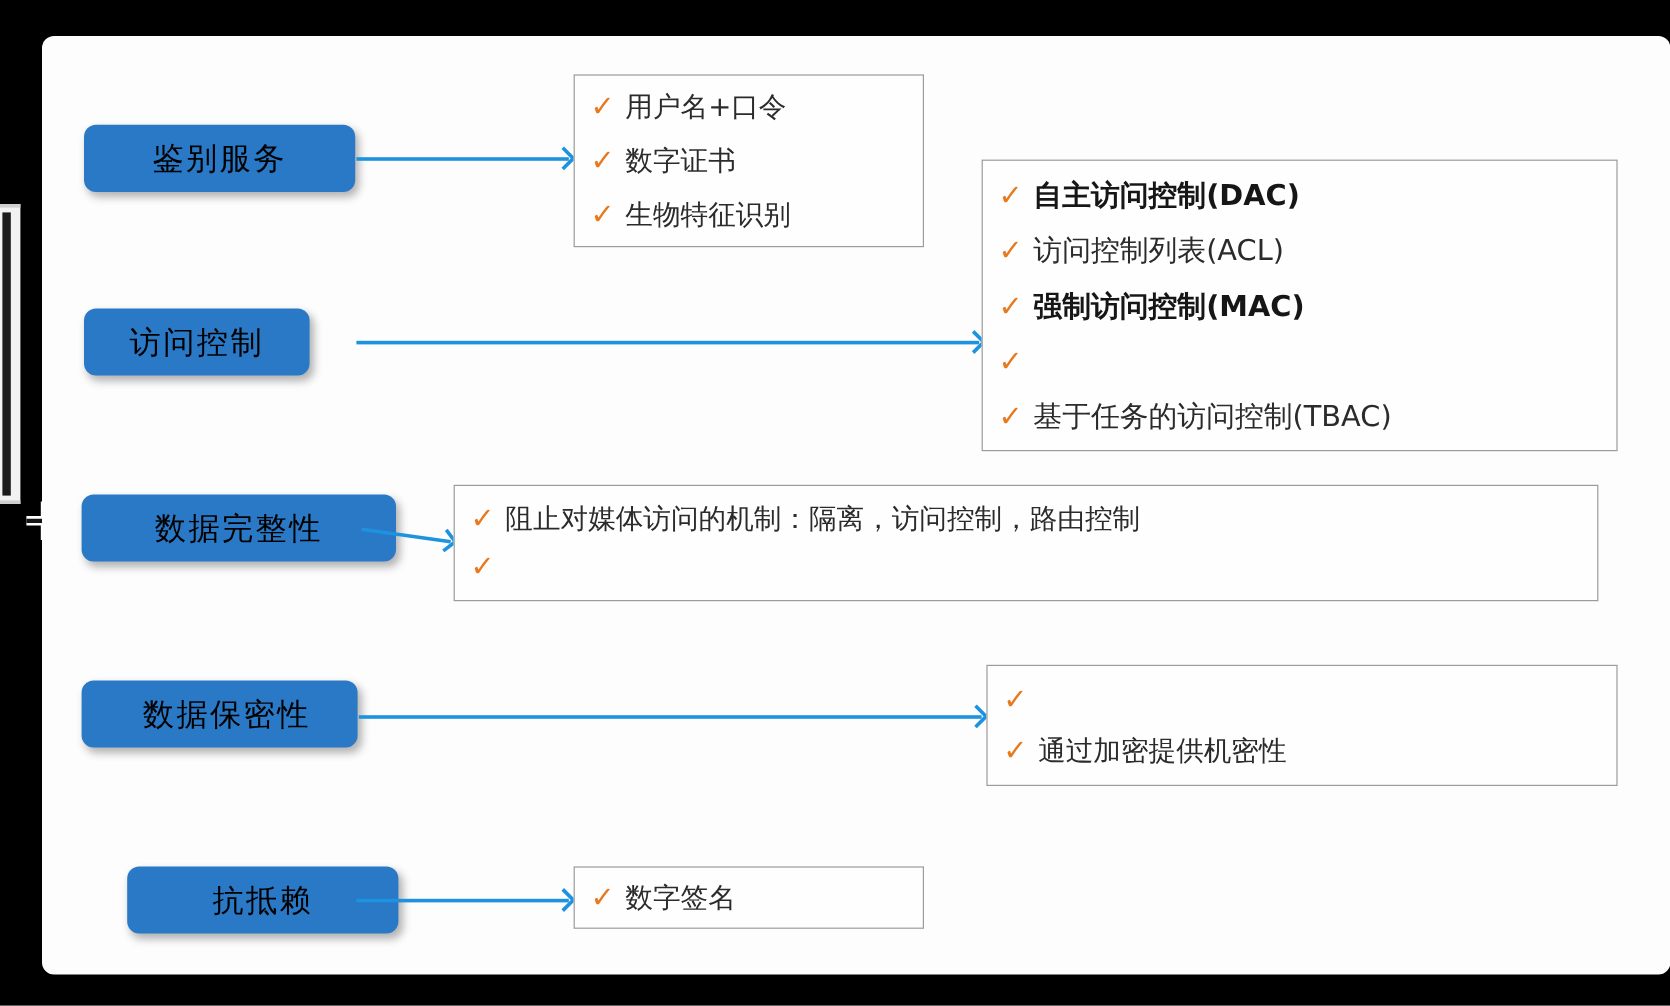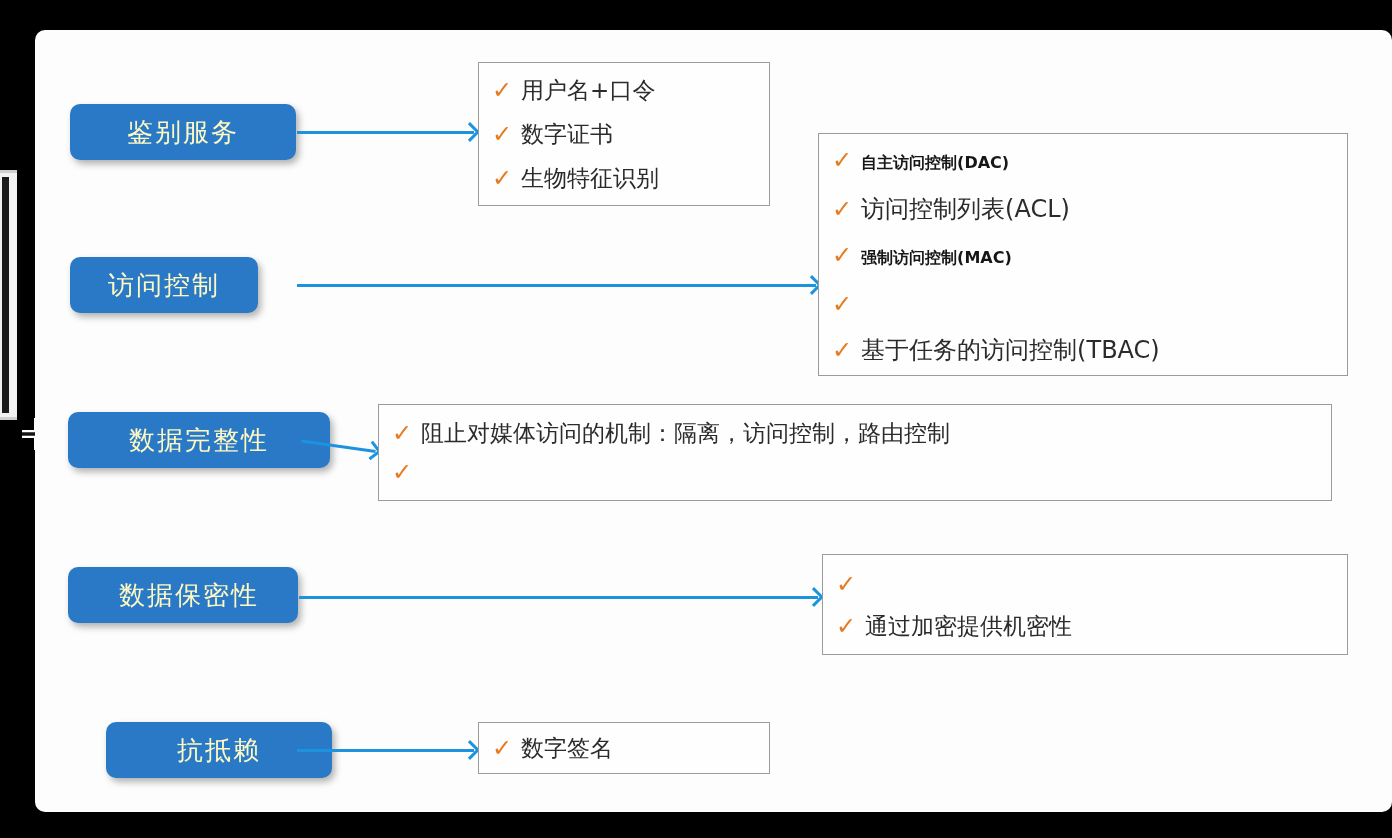--- a/index.html
+++ b/index.html
@@ -18,21 +18,21 @@
     border-radius:10px;
   }
 
   
   .node {
     position:absolute;
     background:#2a79c6;
     border-radius:10px;
     box-shadow:3px 4px 7px rgba(0,0,0,0.30);
     display:flex; align-items:center; justify-content:center;
-    color:#fef9c3;
+    color:#000000;
     font-size:26px;
     letter-spacing:2px;
   }
 
   
   .dbox {
     position:absolute;
     background:#fefefe;
     border:1px solid #9b9b9b;
     display:flex; flex-direction:column; justify-content:center;
@@ -44,21 +44,21 @@
     font-size:23px;
     white-space:nowrap;
   }
   .item .check {
     color:#e87a1e;
     font-weight:700;
     font-size:24px;
     margin-right:9px;
     flex:0 0 auto;
   }
-  .item.bold .item-text { font-weight:700; color:#161616; font-size:16px; }
+  .item.bold .item-text { font-weight:700; color:#161616; font-size:24px; }
 
   .lh42 .item { line-height:44px; }
   .lh46 .item { line-height:46px; font-size:24px; }
   .lh38 .item { line-height:39px; }
   .lh40 .item { line-height:42px; }
   .lh30 .item { line-height:30px; }
 
   
   .arrow {
     position:absolute;

